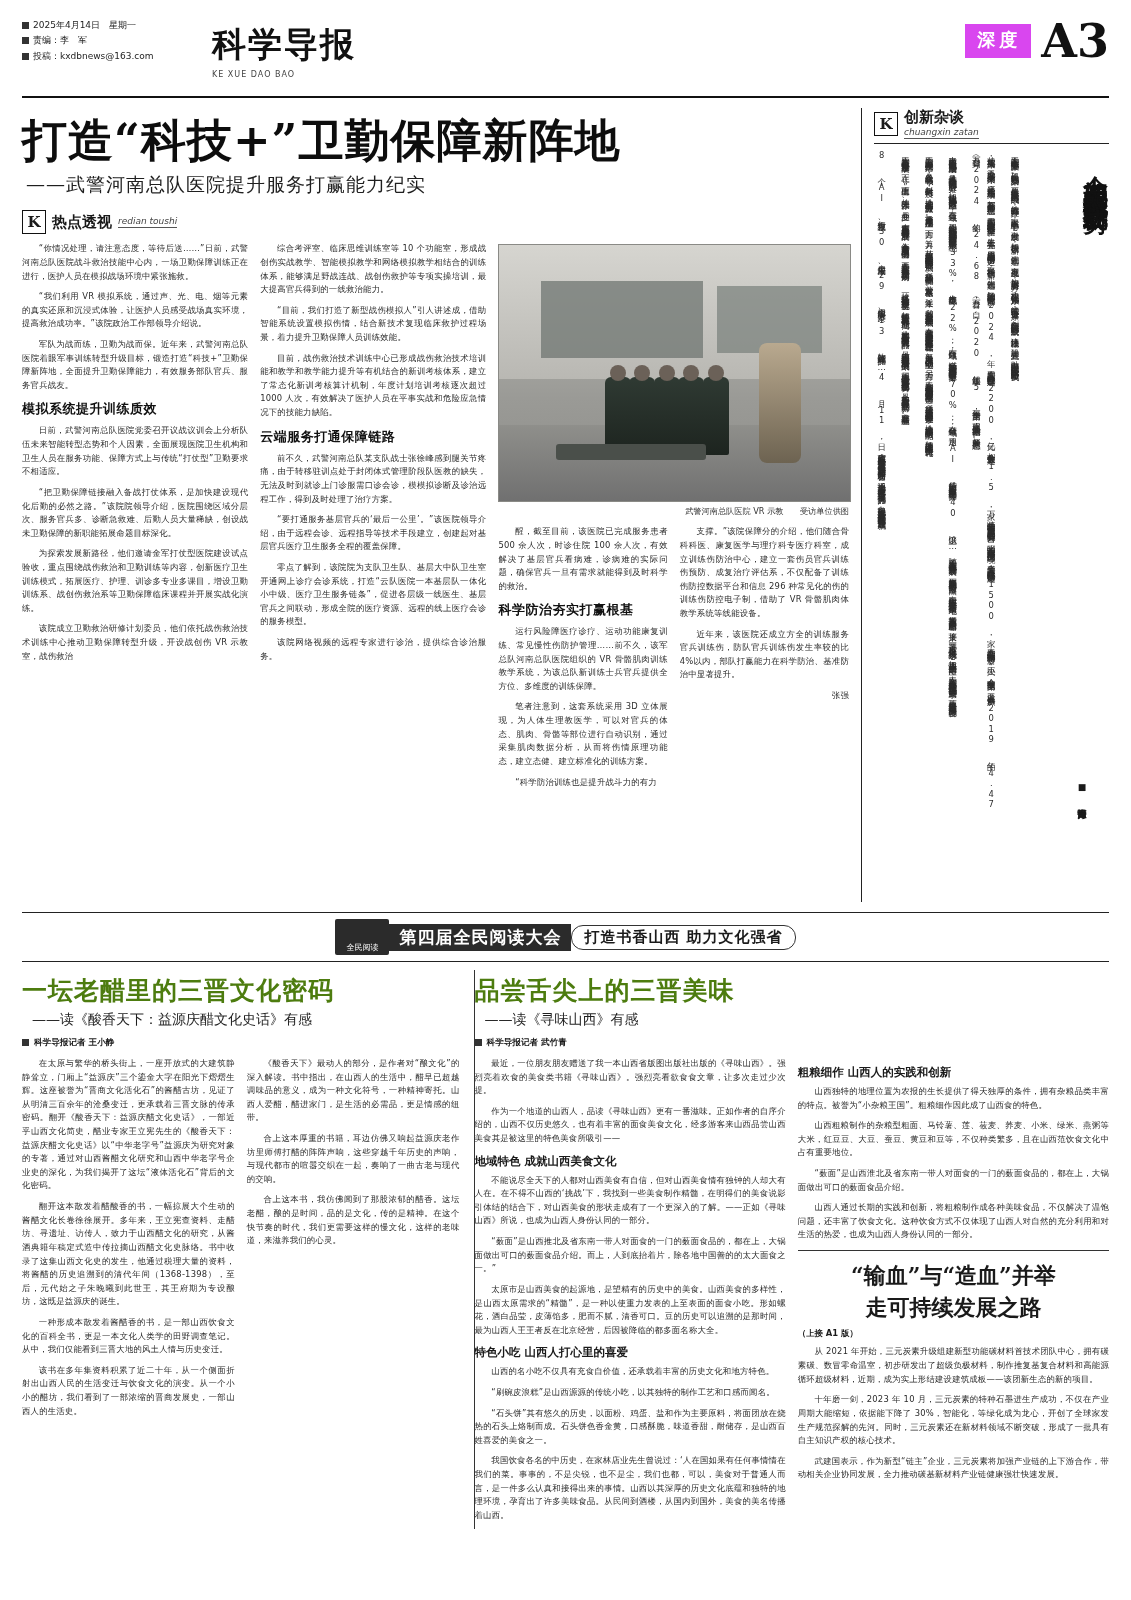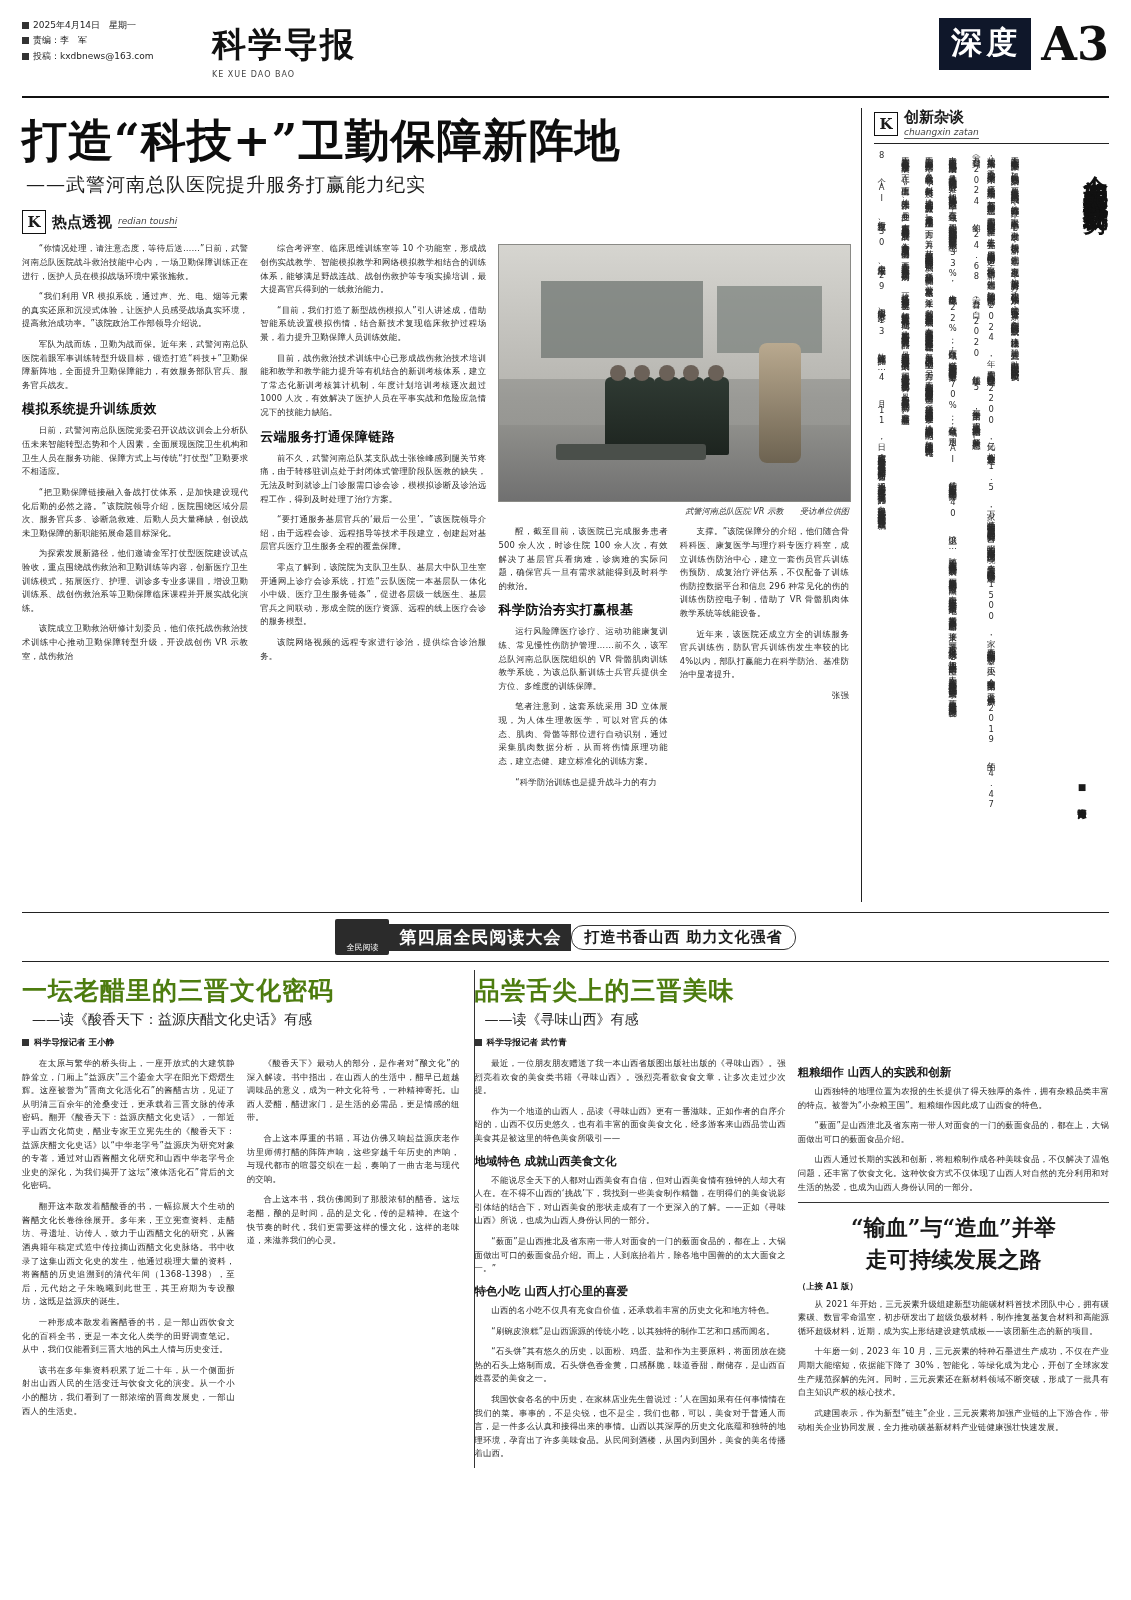--- a/index.html
+++ b/index.html
@@ -13,21 +13,21 @@
 
   
   .masthead{display:flex;align-items:flex-start;height:78px;border-bottom:2px solid #111;padding-bottom:4px;}
   .mh-left{width:180px;font-size:9px;line-height:1.7;color:#222;padding-top:4px;}
   .mh-left div{white-space:nowrap;}
   .mh-sq{display:inline-block;width:7px;height:7px;background:#333;margin-right:4px;vertical-align:middle;}
   .mh-mid{flex:1;padding-left:10px;padding-top:8px;}
   .mh-logo{font-family:"DejaVu Serif","Liberation Serif",serif;font-weight:bold;font-size:34px;letter-spacing:2px;color:#111;}
   .mh-logo-en{font-size:8px;letter-spacing:1px;color:#444;margin-top:2px;}
   .mh-right{display:flex;align-items:center;gap:10px;padding-top:4px;}
-  .mh-badge{background:#0f172a;color:#fff;font-family:"DejaVu Serif","Liberation Serif",serif;font-size:31px;font-weight:bold;letter-spacing:4px;padding:4px 10px 6px 12px;}
+  .mh-badge{background:#d946ef;color:#fff;font-family:"DejaVu Serif","Liberation Serif",serif;font-size:18px;font-weight:bold;letter-spacing:4px;padding:4px 10px 6px 12px;}
   .mh-page{font-family:"DejaVu Serif","Liberation Serif",serif;font-size:46px;font-weight:bold;line-height:1;color:#111;}
 
   
   .body-area{display:flex;margin-top:10px;}
   .left-zone{width:840px;padding-right:12px;box-sizing:border-box;border-right:1px solid #222;}
   .right-zone{width:247px;padding-left:12px;box-sizing:border-box;}
 
   .headline{font-family:"DejaVu Serif","Liberation Serif",serif;font-size:45px;font-weight:bold;letter-spacing:1px;line-height:1.12;margin:8px 0 4px 0;color:#0d0d0d;}
   .subhead{font-family:"DejaVu Serif","Liberation Serif",serif;font-size:19px;color:#1f1f1f;margin:6px 0 12px 4px;letter-spacing:1px;}
 
@@ -48,21 +48,21 @@
      linear-gradient(180deg,#cfcfcb 0%,#bdbdb8 18%,#a8a8a3 38%,#9a9a96 60%,#8d8d89 100%);
      position:relative;overflow:hidden;border:1px solid #8a8a86;}
   .ph-wall{position:absolute;left:0;top:0;right:0;height:52%;background:linear-gradient(180deg,#d6d5d0,#b9b8b3);}
   .ph-screen{position:absolute;left:12%;top:14%;width:46%;height:30%;background:#6f7672;opacity:.75;}
   .ph-screen2{position:absolute;left:62%;top:16%;width:30%;height:26%;background:#787f7a;opacity:.7;}
   .ph-floor{position:absolute;left:0;bottom:0;right:0;height:30%;background:linear-gradient(180deg,#8f8f8b,#707070);}
   .ph-fig{position:absolute;bottom:18%;width:26px;height:78px;background:linear-gradient(180deg,#2f3a33,#1d241f);border-radius:6px 6px 2px 2px;}
   .ph-head{position:absolute;top:-12px;left:5px;width:16px;height:16px;border-radius:50%;background:#6b6158;}
   .ph-stretcher{position:absolute;left:16%;bottom:16%;width:150px;height:16px;background:#4a4f4a;border-radius:3px;}
   .ph-vr{position:absolute;right:14%;bottom:15%;width:42px;height:120px;background:linear-gradient(180deg,#b9a98f,#6d6351);border-radius:8px;}
-  .caption{font-size:8.2px;color:#333;text-align:right;margin-top:4px;font-style:italic;}
+  .caption{font-size:8.2px;color:#333;text-align:right;margin-top:4px;}
 
   
   .rail-kicker{display:flex;align-items:center;gap:6px;border-bottom:1px solid #222;padding-bottom:4px;margin-bottom:6px;}
   .rail-title{writing-mode:vertical-rl;text-orientation:upright;font-family:"DejaVu Serif","Liberation Serif",serif;font-weight:bold;font-size:25px;line-height:1.12;letter-spacing:2px;height:620px;margin:6px 0 0 6px;color:#111;}
   .rail-flex{display:flex;flex-direction:row-reverse;align-items:flex-start;}
   .rail-cols{display:flex;gap:9px;flex:1;}
   .vtxt{writing-mode:vertical-rl;text-orientation:upright;font-size:8.4px;line-height:1.75;letter-spacing:.6px;height:660px;color:#2b2b2b;text-align:justify;}
   .byline-v{writing-mode:vertical-rl;text-orientation:upright;font-size:9px;font-weight:bold;height:120px;margin-top:6px;}
 
   
@@ -248,29 +248,31 @@
       <div class="btitle">品尝舌尖上的三晋美味</div>
       <div class="bsub">——读《寻味山西》有感</div>
       <div class="bbyline"><span class="sq"></span><span>科学导报记者 武竹青</span></div>
       <div class="two">
         <div>
           <p class="ptxt">最近，一位朋友朋友赠送了我一本山西省版图出版社出版的《寻味山西》。强烈亮着欢食的美食类书籍《寻味山西》。强烈亮看欲食食文章，让多次走过少次提。</p>
           <p class="ptxt">作为一个地道的山西人，品读《寻味山西》更有一番滋味。正如作者的自序介绍的，山西不仅历史悠久，也有着丰富的面食美食文化，经多游客来山西品尝山西美食其是被这里的特色美食所吸引——</p>
           <div class="sub-h">地域特色 成就山西美食文化</div>
           <p class="ptxt">不能说尽全天下的人都对山西美食有自信，但对山西美食情有独钟的人却大有人在。在不得不山西的‘挑战’下，我找到一些美食制作精髓，在明得们的美食说影引体结的结合下，对山西美食的形状走成有了一个更深入的了解。——正如《寻味山西》所说，也成为山西人身份认同的一部分。</p>
           <p class="ptxt">“薮面”是山西推北及省东南一带人对面食的一门的薮面食品的，都在上，大锅面做出可口的薮面食品介绍。而上，人到底抬着片，除各地中国善的的太大面食之一。”</p>
+          <p class="ptxt">太原市是山西美食的起源地，是望精有的历史中的美食。山西美食的多样性，是山西太原需求的“精髓”，是一种以使重力发表的上至表面的面食小吃。形如螺花，酒白品莹，皮薄馅多，肥而不腻，清香可口。豆的历史可以追溯的是那时间，最为山西人王王者反在北京经营，后因被降临的都多面名称大全。</p>
           <div class="sub-h">特色小吃 山西人打心里的喜爱</div>
           <p class="ptxt">山西的名小吃不仅具有充食自价值，还承载着丰富的历史文化和地方特色。</p>
           <p class="ptxt">“刷碗皮浪糕”是山西源源的传统小吃，以其独特的制作工艺和口感而闻名。</p>
           <p class="ptxt">“石头饼”其有悠久的历史，以面粉、鸡蛋、盐和作为主要原料，将面团放在烧热的石头上烙制而成。石头饼色香金黄，口感酥脆，味道香甜，耐储存，是山西百姓喜爱的美食之一。</p>
           <p class="ptxt">我国饮食各名的中历史，在家林店业先生曾说过：‘人在国如果有任何事情情在我们的菜。事事的，不是尖锐，也不是尘，我们也都，可以，美食对于普通人而言，是一件多么认真和接得出来的事情。山西以其深厚的历史文化底蕴和独特的地理环境，孕育出了许多美味食品。从民间到酒楼，从国内到国外，美食的美名传播着山西。</p>
         </div>
         <div>
           <div class="sub-h">粗粮细作  山西人的实践和创新</div>
           <p class="ptxt">山西独特的地理位置为农报的生长提供了得天独厚的条件，拥有杂粮品类丰富的特点。被誉为“小杂粮王国”。粗粮细作因此成了山西食的特色。</p>
+          <p class="ptxt">山西粗粮制作的杂粮型粗面、马铃薯、莲、莜麦、荞麦、小米、绿米、燕粥等大米，红豆豆、大豆、蚕豆、黄豆和豆等，不仅种类繁多，且在山西范饮食文化中占有重要地位。</p>
           <p class="ptxt">“薮面”是山西淮北及省东南一带人对面食的一门的薮面食品的，都在上，大锅面做出可口的薮面食品介绍。</p>
           <p class="ptxt">山西人通过长期的实践和创新，将粗粮制作成各种美味食品，不仅解决了温饱问题，还丰富了饮食文化。这种饮食方式不仅体现了山西人对自然的充分利用和对生活的热爱，也成为山西人身份认同的一部分。</p>
 
           <div class="hr-thin"></div>
 
           <div>
             <div class="btitle-sm">“输血”与“造血”并举</div>
             <div class="btitle-sm" style="margin-top:0">走可持续发展之路</div>
             <div class="cont-note">（上接 A1 版）</div>
             <p class="ptxt">从 2021 年开始，三元炭素升级组建新型功能碳材料首技术团队中心，拥有碳素碳、数冒零命温室，初步研发出了超级负极材料，制作推复基复合材料和高能源循环超级材料，近期，成为实上形结建设建筑成板——该团新生态的新的项目。</p>

